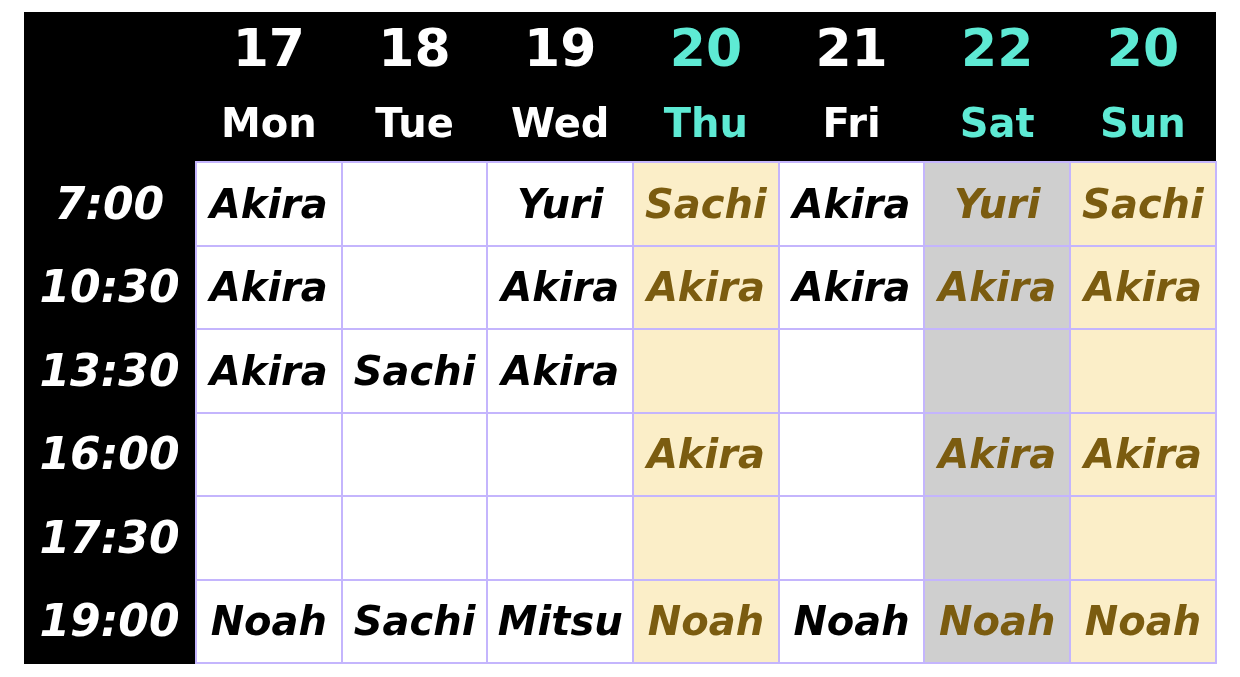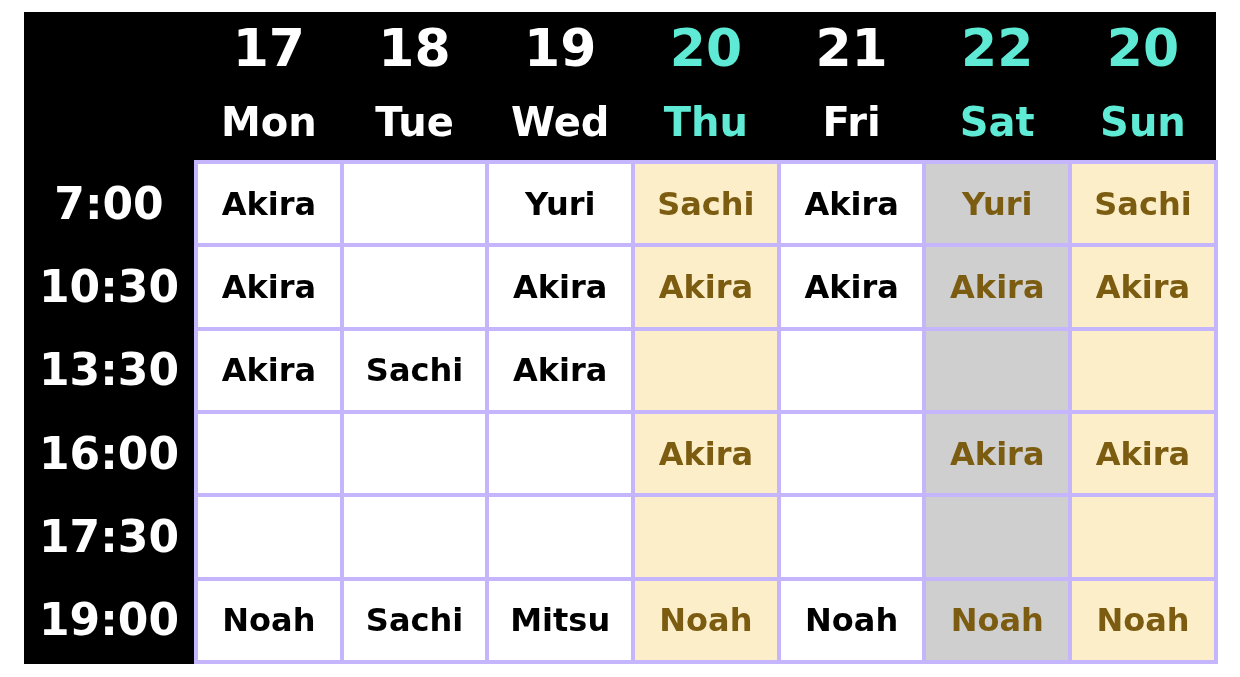--- a/index.html
+++ b/index.html
@@ -65,25 +65,25 @@
     background: #000000;
     color: #ffffff;
     font-weight: bold;
     font-size: 44px;
     text-align: right;
     padding-right: 14px;
     line-height: 1;
   }
 
   
-  tr.row-slot { height: 78px; }
+  tr.row-slot { height: 78px; font-style: italic; }
 
   td.cell {
-    border: 4px solid #c4b5fd;
-    font-size: 32px;
+    border: 2px solid #c4b5fd;
+    font-size: 40px;
     font-weight: bold;
     line-height: 1;
     background: #ffffff;
     color: #000000;
   }
 
   td.cell.bg-cream {
     background: #fbeec8;
     color: #7b5c10;
   }

